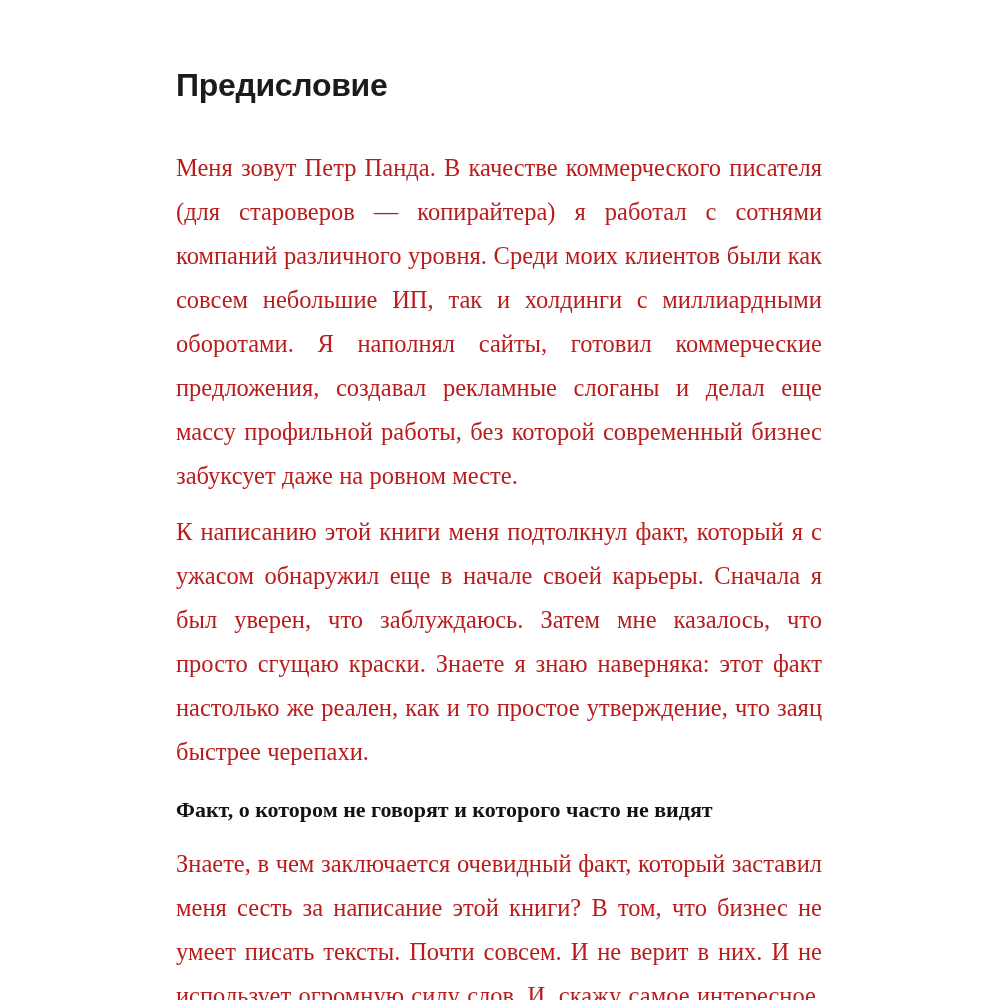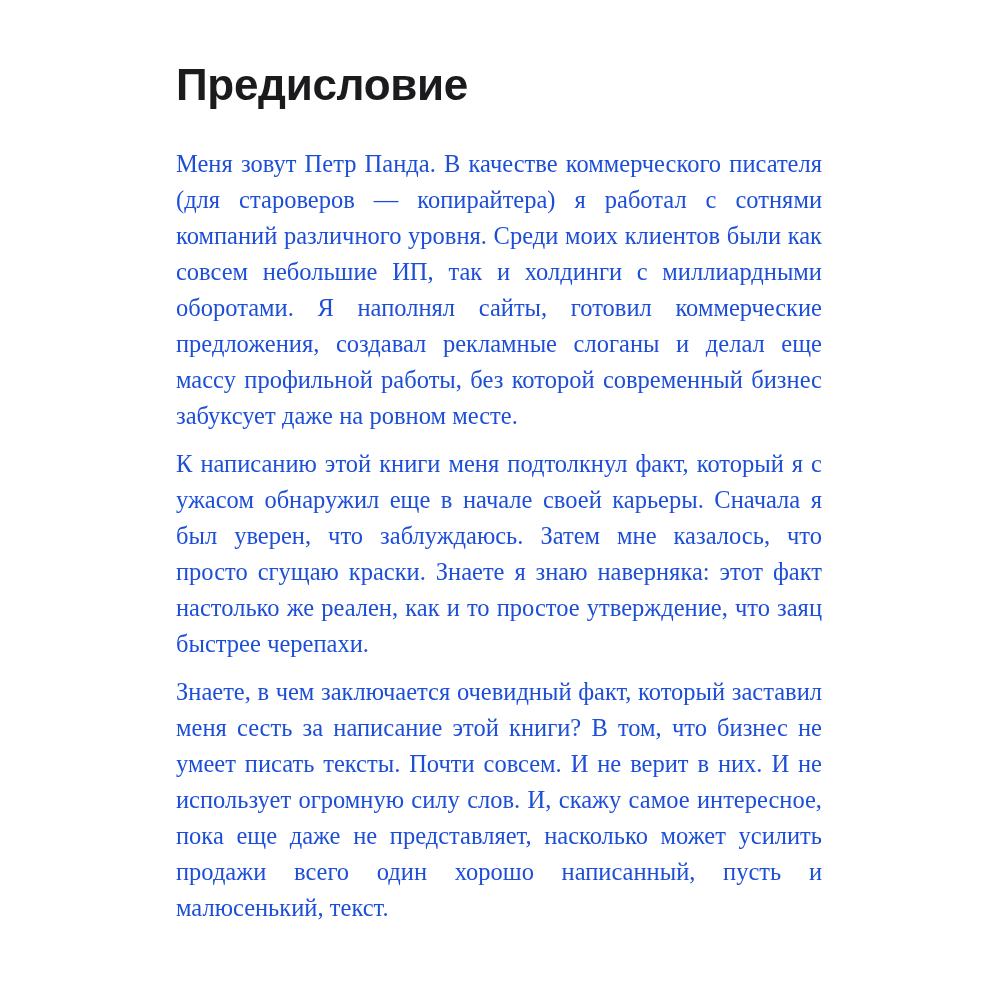--- a/index.html
+++ b/index.html
@@ -30,36 +30,36 @@
   .text-column {
     position: absolute;
     left: 176px;
     top: 62px;
     width: 646px;
   }
 
   .chapter-title {
     font-family: "Liberation Sans", "DejaVu Sans", sans-serif;
     font-weight: bold;
-    font-size: 44px;
+    font-size: 32px;
     line-height: 46px;
     letter-spacing: -0.3px;
     color: #1b1b1e;
     margin: 0 0 38px 0;
     padding: 0;
     white-space: nowrap;
   }
 
   .body-par {
     font-family: "Liberation Serif", "DejaVu Serif", serif;
     font-size: 24.5px;
-    line-height: 36px;
+    line-height: 44px;
     text-align: justify;
     text-justify: inter-word;
-    color: #1d4ed8;
+    color: #b91c1c;
     margin: 0 0 12px 0;
     padding: 0;
     hyphens: manual;
     word-spacing: 0.2px;
   }
 
   .body-par:last-child {
     margin-bottom: 16px;
   }
 
@@ -81,18 +81,19 @@
 <div class="page">
 
   <article class="text-column">
 
     <h1 class="chapter-title">Предисловие</h1>
 
     <p class="body-par">Меня зовут Петр Панда. В качестве коммерческого писателя (для староверов — копирайтера) я работал с сотнями компаний различного уровня. Среди моих клиентов были как совсем небольшие ИП, так и холдинги с миллиардными оборотами. Я наполнял сайты, готовил коммерческие предложения, создавал рекламные слоганы и делал еще массу профильной работы, без которой современный бизнес забуксует даже на ровном месте.</p>
 
     <p class="body-par">К написанию этой книги меня подтолкнул факт, который я с ужасом обнаружил еще в начале своей карьеры. Сначала я был уверен, что заблуждаюсь. Затем мне казалось, что просто сгущаю краски. Знаете я знаю наверняка: этот факт настолько же реален, как и то простое утверждение, что заяц быстрее черепахи.</p>
 
+    <h2 class="sub-head">Факт, о котором не говорят и которого часто не видят</h2>
 
     <p class="body-par">Знаете, в чем заключается очевидный факт, который заставил меня сесть за написание этой книги? В том, что бизнес не умеет писать тексты. Почти совсем. И не верит в них. И не использует огромную силу слов. И, скажу самое интересное, пока еще даже не представляет, насколько может усилить продажи всего один хорошо написанный, пусть и малюсенький, текст.</p>
 
   </article>
 
 </div>
 
 </body></html>

